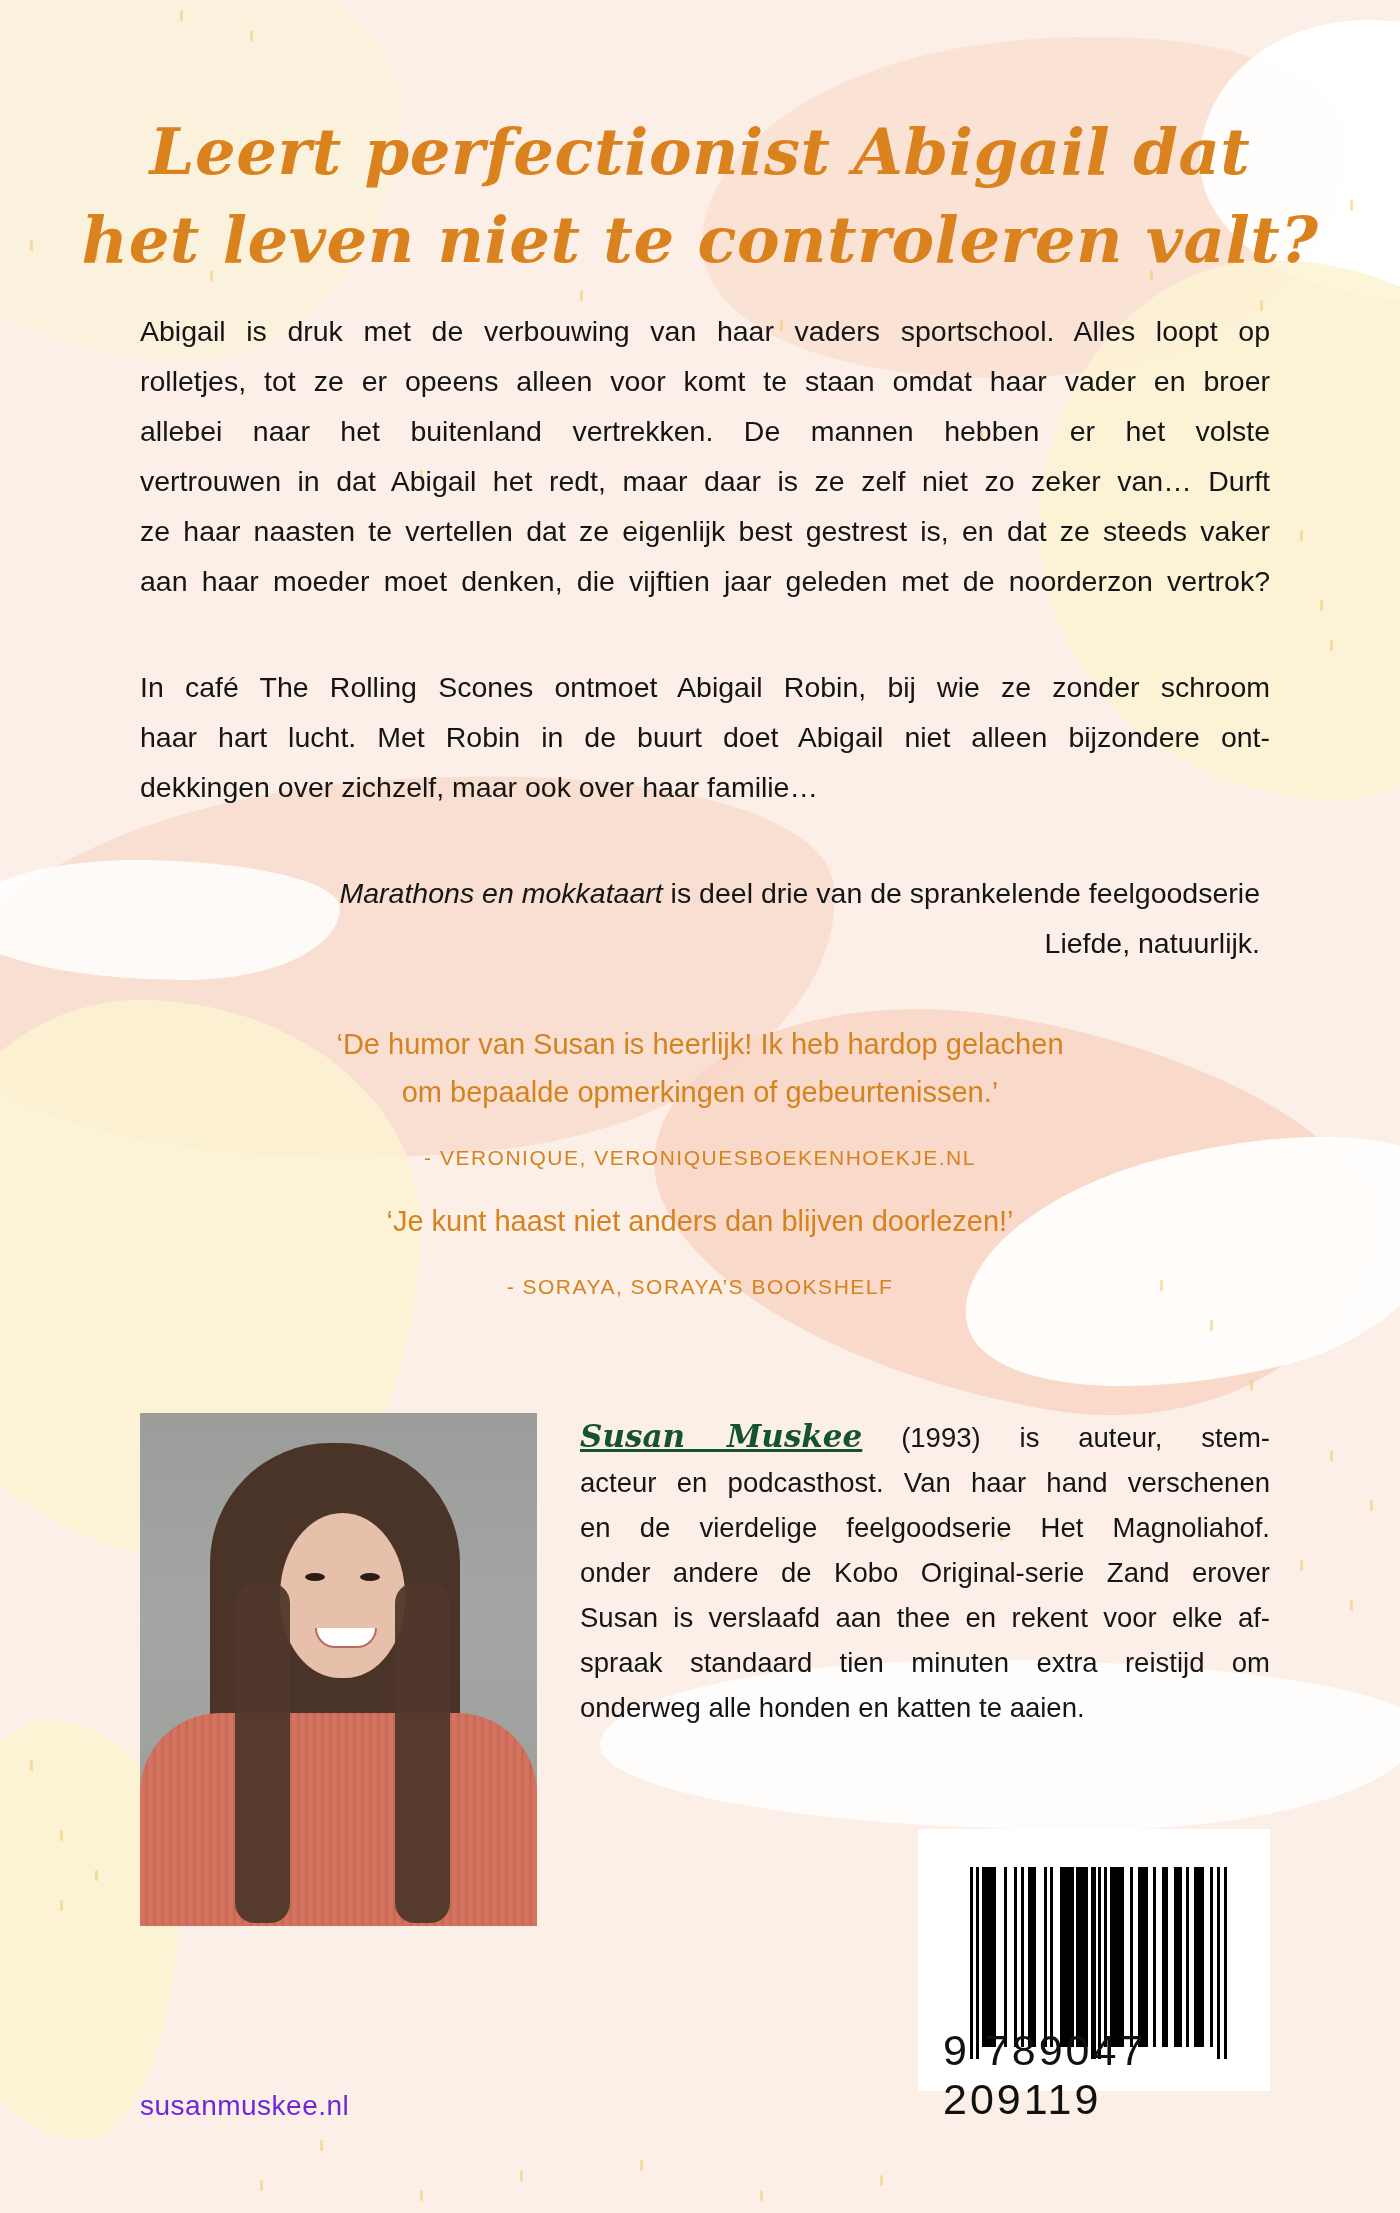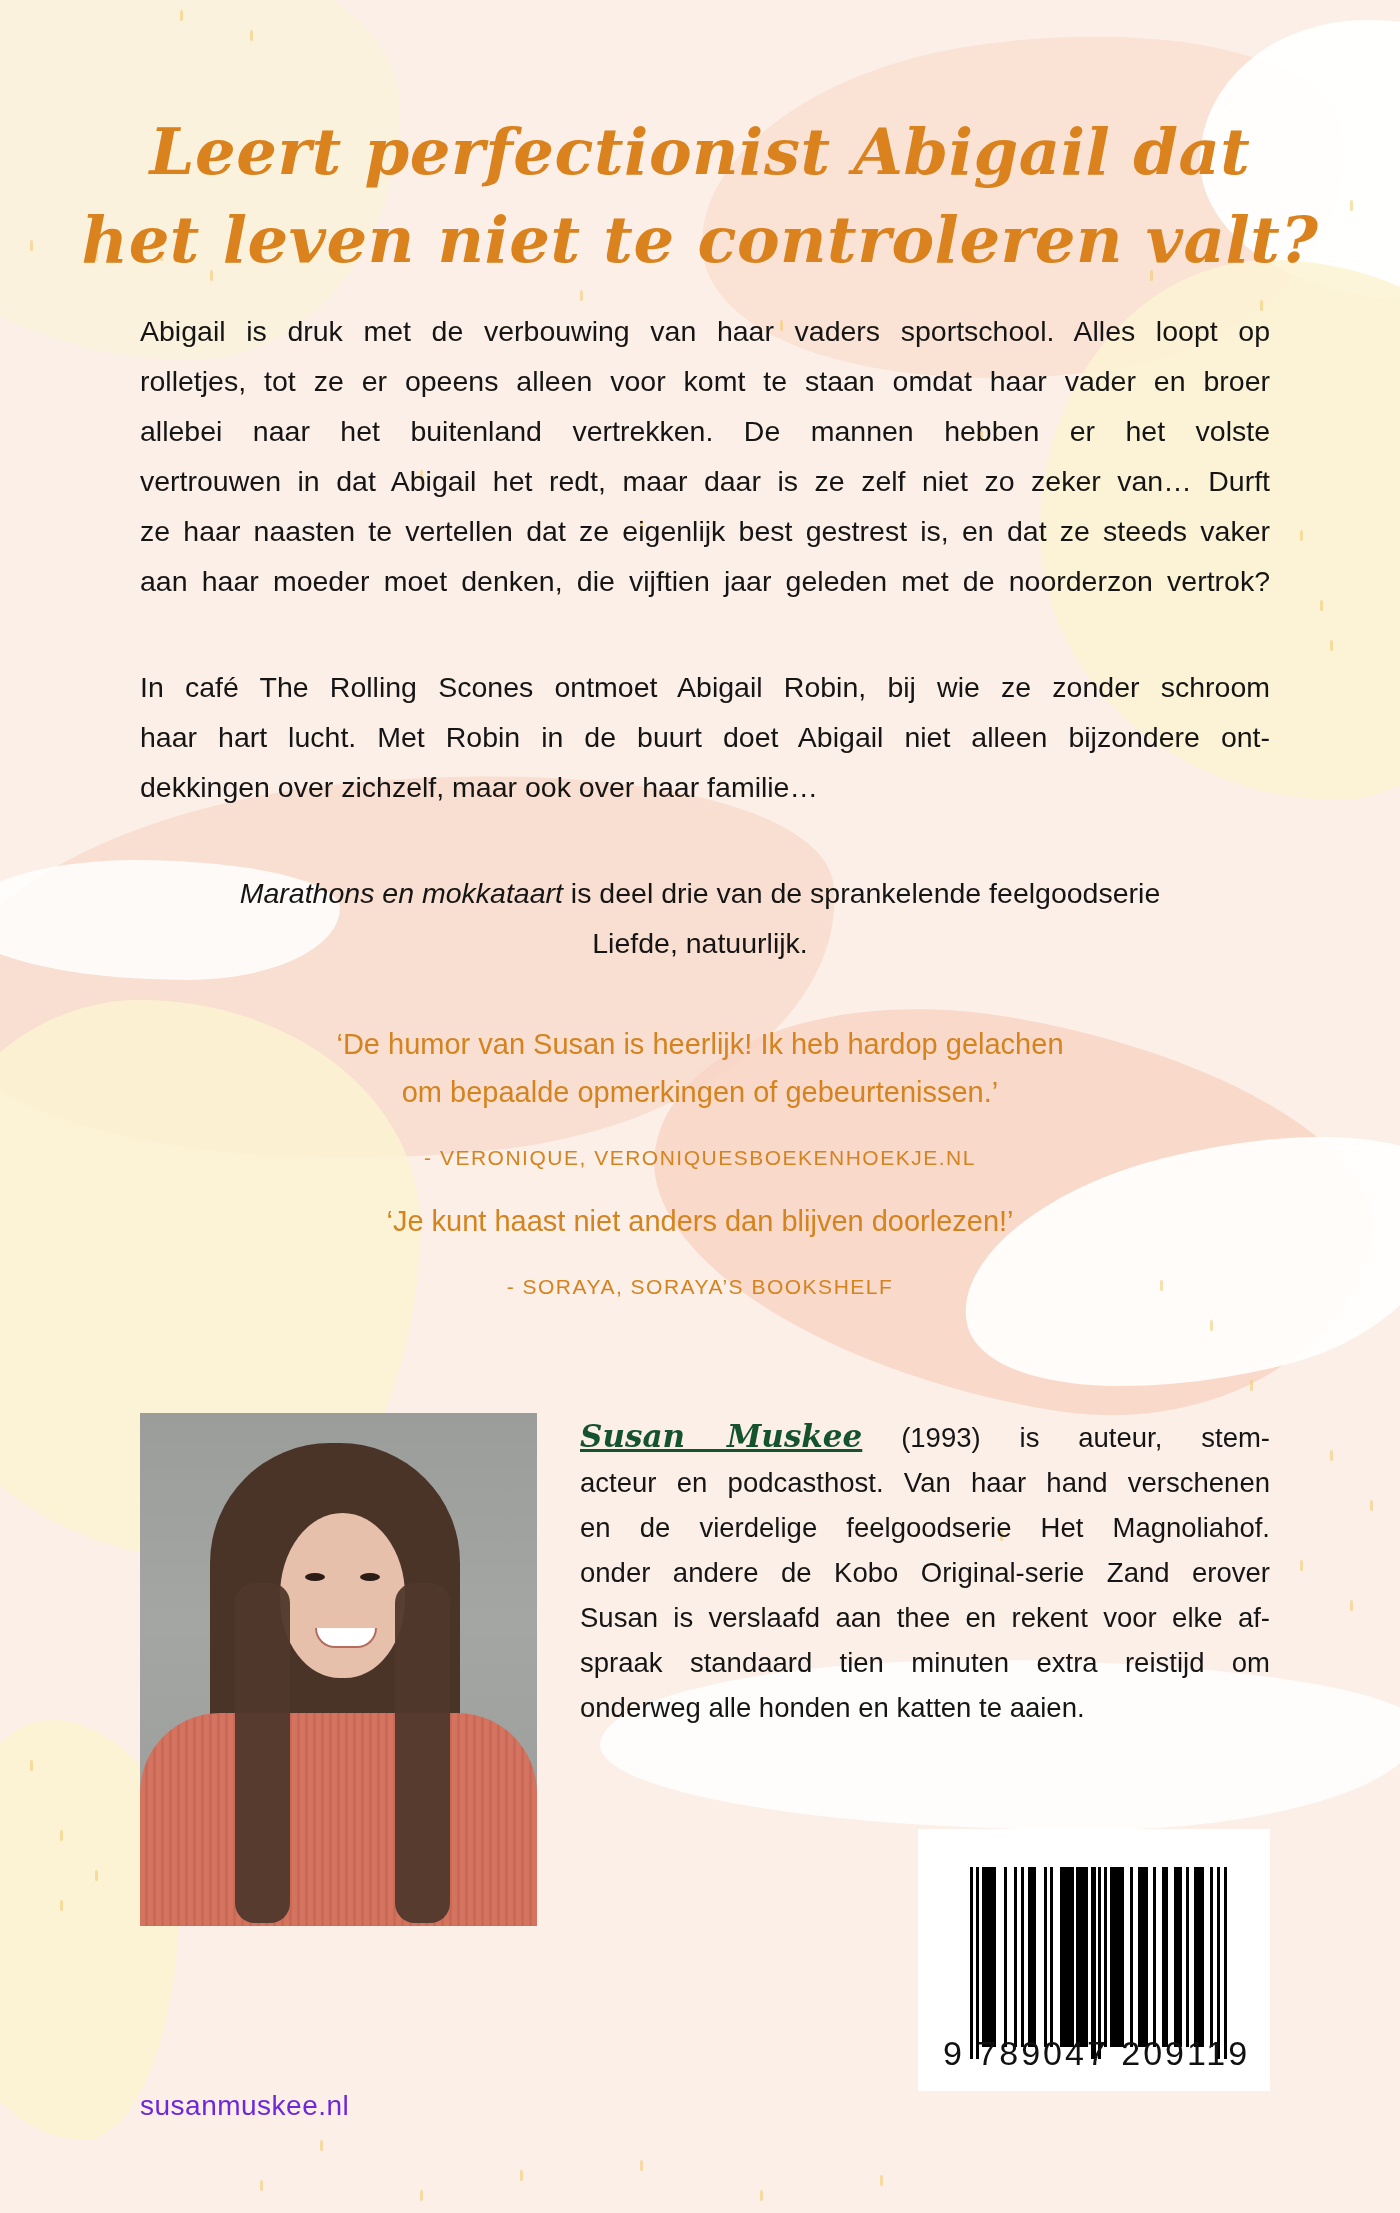--- a/index.html
+++ b/index.html
@@ -35,21 +35,21 @@
       text-align: justify;
       color: #151515;
     }
     .blurb .line { display: block; text-align: justify; text-align-last: justify; white-space: nowrap; }
     .blurb .line.last { text-align-last: left; }
     .p1 { top: 306px; }
     .p2 { top: 662px; }
 
     .series-note {
       position: absolute; left: 140px; width: 1120px; top: 868px;
-      text-align: center; font-size: 28.5px; line-height: 50px; color: #151515;
+      text-align: right; font-size: 28.5px; line-height: 50px; color: #151515;
     }
     .series-note .line { display: block; }
     .series-note em { font-style: italic; }
 
     .quote {
       position: absolute; left: 140px; width: 1120px; text-align: center;
       color: #d4831f;
     }
     .quote .qline { display: block; font-size: 29px; line-height: 48px; }
     .quote .attr { display: block; font-size: 21px; letter-spacing: 1.5px; line-height: 40px; margin-top: 22px; }
@@ -100,22 +100,22 @@
 
     .website {
       position: absolute; left: 140px; top: 2090px; font-size: 28px; color: #6d28d9; letter-spacing: 0.5px;
     }
 
     .barcode-box {
       position: absolute; left: 918px; top: 1829px; width: 352px; height: 262px; background: #ffffff;
     }
     .barcode-bars { position: absolute; left: 52px; top: 38px; width: 260px; height: 192px; }
     .barcode-digits {
-      position: absolute; left: 25px; top: 205px; width: 320px; font-family: "Liberation Sans", sans-serif;
-      font-size: 34px; color: #111; letter-spacing: 3px; background: transparent;
+      position: absolute; left: 25px; top: 197px; width: 320px; font-family: "Liberation Sans", sans-serif;
+      font-size: 43px; color: #111; letter-spacing: 3px; background: transparent;
     }
   </style>
 </head>
 <body>
 
 <div class="bg-layer">
   <div class="blob" style="left:-120px;top:-60px;width:520px;height:420px;background:#fbf3d8;opacity:.7;"></div>
   <div class="blob" style="left:700px;top:40px;width:650px;height:340px;background:#f9e0d3;opacity:.9;transform:rotate(-8deg);"></div>
   <div class="blob" style="left:1200px;top:20px;width:360px;height:280px;background:#ffffff;opacity:.95;"></div>
   <div class="blob" style="left:1040px;top:260px;width:500px;height:540px;background:#fbf3d4;opacity:.85;"></div>

